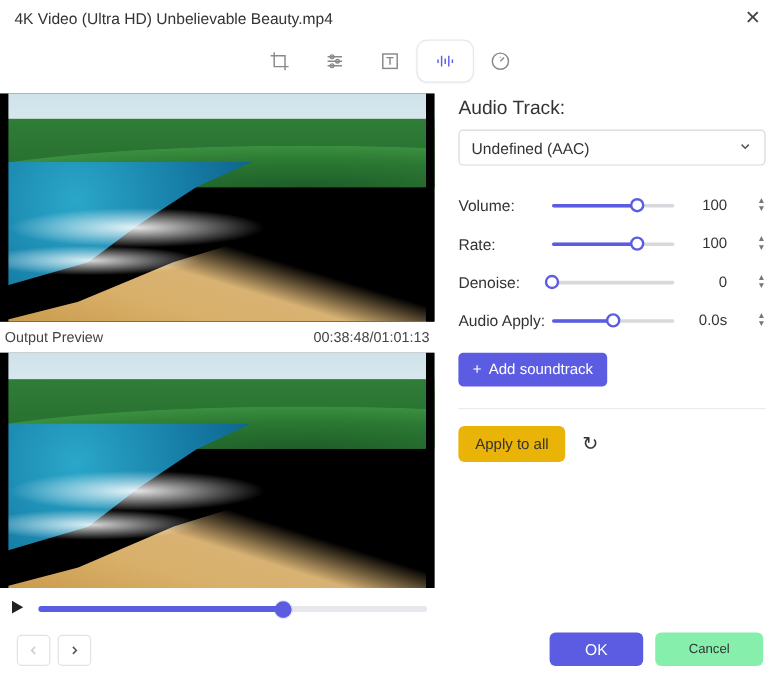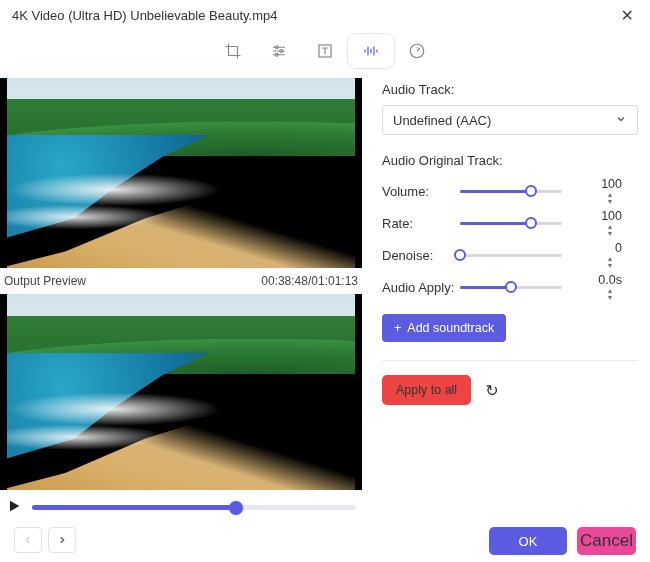--- a/index.html
+++ b/index.html
@@ -24,57 +24,57 @@
   .hills  { position:absolute; left:0; right:0; top:11%; height:30%; background: radial-gradient(ellipse 140% 100% at 70% 100%, #1e5d28 0%, #2c7a33 40%, #3a8f3f 60%, transparent 61%), linear-gradient(#2f7d37,#256a2d); }
   .sea    { position:absolute; left:0; top:30%; width:58%; height:55%; background: radial-gradient(circle at 30% 30%, #2aa7c9, #157aa4 60%, #0d5e86); clip-path: polygon(0 0, 100% 0, 78% 20%, 55% 50%, 35% 80%, 0 100%); }
   .foam   { position:absolute; left:0; top:30%; width:70%; height:60%; background: radial-gradient(ellipse 70% 24% at 45% 48%, rgba(255,255,255,0.9), transparent 60%), radial-gradient(ellipse 60% 18% at 30% 72%, rgba(255,255,255,0.85), transparent 60%); mix-blend-mode: screen; }
   .sand   { position:absolute; left:0; right:0; bottom:0; height:58%; background: linear-gradient( to top right, #c99a4b 0%, #d9b06a 25%, #d8b273 40%, transparent 55%); clip-path: polygon(0 100%, 100% 100%, 100% 38%, 70% 25%, 40% 55%, 18% 85%, 0 100%); }
   .blackbar-l { position:absolute; left:0; top:0; bottom:0; width:7px; background:#000; }
   .blackbar-r { position:absolute; right:0; top:0; bottom:0; width:7px; background:#000; }
 
   .preview-meta { display:flex; justify-content:space-between; padding: 6px 4px; font-size: 12px; color:#444; }
 
   .right-col { flex: 1; padding-top: 4px; }
-  .section-label { font-size: 13px; color:#333; margin-bottom: 8px; }
+  .section-label { font-size: 16px; color:#333; margin-bottom: 8px; }
   .select { width: 100%; height: 30px; border: 1px solid #d9d9dd; border-radius: 4px; background:#fff; padding: 0 10px; display:flex; align-items:center; justify-content:space-between; cursor:pointer; margin-bottom: 18px; }
   .select .chev { color:#555; }
 
   .row { display:flex; align-items:center; height: 30px; margin-bottom: 2px; }
   .row-label { width: 78px; font-size: 13px; color:#333; }
   .slider-wrap { flex:1; position:relative; height: 20px; display:flex; align-items:center; }
   .track { height: 3px; width: 100%; background: #d9d9dd; border-radius: 2px; position:relative; }
   .fill { position:absolute; left:0; top:0; height:3px; background:#5b5ce2; border-radius:2px; }
   .thumb { position:absolute; top:50%; width:12px; height:12px; border-radius:50%; background:#fff; border:2px solid #5b5ce2; transform:translate(-50%,-50%); }
-  .spin { width: 62px; margin-left: 14px; display:flex; align-items:center; justify-content:space-between;flex-direction:column; }
+  .spin { width: 62px; margin-left: 14px; display:flex; align-items:center; justify-content:space-between; }
   .spin-val { font-size: 12.5px; color:#333; min-width:30px; text-align:right; }
   .spin-btns { display:flex; flex-direction:column; margin-left:6px; }
   .spin-btns span { font-size:7px; line-height:7px; color:#777; cursor:pointer; }
 
   .add-btn { margin-top: 10px; height: 28px; padding: 0 12px; background:#5b5ce2; color:#fff; border:none; border-radius:4px; font-size:12.5px; cursor:pointer; display:inline-flex; align-items:center; gap:6px; }
 
   .divider { height:1px; background:#ececf0; margin: 18px 0 14px; }
 
   .apply-wrap { display:flex; align-items:center; gap: 14px; }
-  .apply-btn { height: 30px; padding: 0 14px; background:#ef4444; border:none; border-radius:5px; font-size:12.5px; color:#333; cursor:pointer; }
+  .apply-btn { height: 30px; padding: 0 14px; background:#eab308; border:none; border-radius:5px; font-size:12.5px; color:#333; cursor:pointer; }
   .refresh { font-size: 16px; color:#333; cursor:pointer; }
 
   .transport { display:flex; align-items:center; gap: 10px; padding: 8px 6px 2px; }
   .play { color:#222; cursor:pointer; }
   .prog-wrap { flex:1; position:relative; height:14px; display:flex; align-items:center; }
   .prog-track { height:5px; width:100%; background:#e7e7ee; border-radius:3px; }
   .prog-fill { position:absolute; left:0; height:5px; background:#5b5ce2; border-radius:3px; }
   .prog-thumb { position:absolute; top:50%; width:14px; height:14px; border-radius:50%; background:#5b5ce2; border:3px solid #5b5ce2; box-shadow: 0 0 0 1px rgba(91,92,226,0.15); transform:translate(-50%,-50%); }
 
-  .footer { display:flex; justify-content:space-between; align-items:flex-start; padding: 8px 14px 0 14px; }
+  .footer { display:flex; justify-content:space-between; align-items:flex-end; padding: 8px 14px 0 14px; }
   .nav-btns { display:flex; gap:6px; }
   .nav-btn { width:28px; height:26px; border:1px solid #e2e2e6; background:#fff; border-radius:4px; display:flex; align-items:center; justify-content:center; cursor:pointer; color:#555; }
   .nav-btn.disabled { color:#ccc; cursor:default; }
   .action-btns { display:flex; gap:10px; }
   .ok-btn { width:78px; height:28px; background:#5b5ce2; color:#fff; border:none; border-radius:5px; font-size:13px; cursor:pointer; }
-  .cancel-btn { width:59px; height:28px; background:#ec4899; border:none; border-radius:5px; font-size:17px; color:#333; cursor:pointer; }
+  .cancel-btn { width:90px; height:28px; background:#86efac; border:none; border-radius:5px; font-size:11px; color:#333; cursor:pointer; }
 </style>
 </head>
 <body>
 
 <div class="titlebar">
   <div class="titlebar-title">4K Video (Ultra HD) Unbelievable Beauty.mp4</div>
   <div class="close-x">✕</div>
 </div>
 
 <div class="toolbar">
@@ -161,21 +161,20 @@
     <div class="section-label">Audio Track:</div>
     <div class="select">
       <span>Undefined (AAC)</span>
       <span class="chev">
         <svg width="12" height="12" viewBox="0 0 24 24" fill="none" stroke="currentColor" stroke-width="2.5">
             <path d="M6 9l6 6 6-6"></path>
           </svg>
       </span>
     </div>
 
-    <div class="section-label">Audio Original Track:</div>
 
     <div class="row">
       <div class="row-label">Volume:</div>
       <div class="slider-wrap">
         <div class="track">
             <div class="fill" style="width: 70%;"></div>
           </div>
         <div class="thumb" style="left: 70%;"></div>
       </div>
       <div class="spin">

